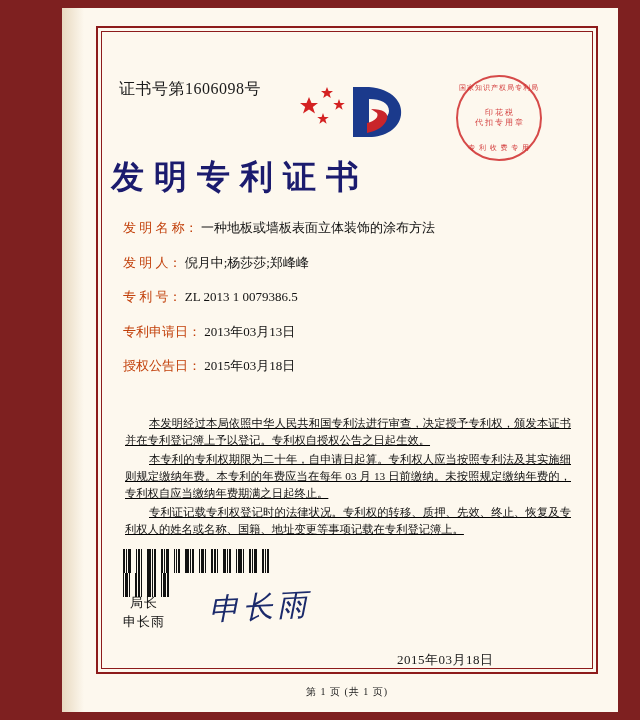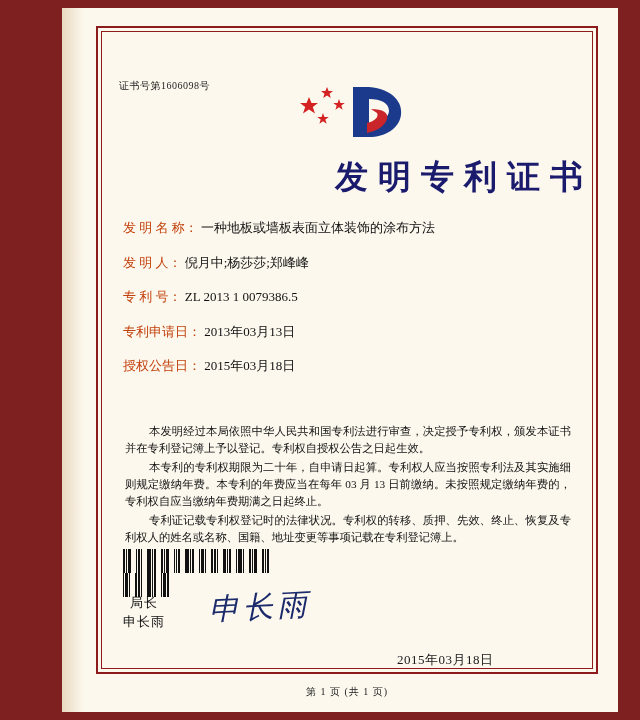--- a/index.html
+++ b/index.html
@@ -74,42 +74,42 @@
     left: 101px;
     top: 31px;
     width: 492px;
     height: 638px;
   }
 
   .cert-no {
     position: absolute;
     left: 18px;
     top: 48px;
-    font-size: 10px;
+    font-size: 16px;
     color: #1a1a1a;
     letter-spacing: 0.5px;
     white-space: nowrap;
   }
 
   
   .logo {
     position: absolute;
     left: 196px;
     top: 48px;
     width: 110px;
     height: 66px;
   }
 
   
   .title {
     position: absolute;
     left: 0;
     top: 124px;
     width: 492px;
-    text-align: right;
+    text-align: left;
     font-size: 33px;
     font-weight: bold;
     color: #1b1b6e;
     letter-spacing: 10px;
     text-indent: 10px;
     font-family: "Liberation Serif", serif;
   }
 
   
   .seal-top {
@@ -183,22 +183,23 @@
   }
   .field-value {
     display: inline-block;
     color: #111;
   }
 
   
   .paras {
     position: absolute;
     left: 24px;
-    top: 392px;
+    top: 384px;
     width: 446px;
+    text-decoration: underline;
   }
   .para {
     font-size: 11.3px;
     line-height: 17px;
     color: #111;
     text-indent: 24px;
     text-align: justify;
     margin-bottom: 2px;
   }
 
@@ -336,20 +337,29 @@
           <polygon points="26,34 27.4,38 31.8,38 28.3,40.6 29.6,44.8 26,42.2 22.4,44.8 23.7,40.6 20.2,38 24.6,38"></polygon>
         </g>
         <g>
           <polygon points="56,8 72,8 72,58 56,58" fill="#1b3a8c"></polygon>
           <path d="M72,8 C96,10 106,24 104,36 C102,50 88,58 72,58 L72,44 C84,44 92,38 92,32 C92,24 84,20 72,20 Z" fill="#1b3a8c"></path>
           <path d="M74,30 C86,30 92,34 90,40 C88,47 80,52 70,54 L70,44 C78,42 82,38 80,34 Z" fill="#c9252b"></path>
         </g>
       </svg>
     </div>
 
+    <div class="seal-top">
+      <div class="seal-circle"></div>
+      <div class="seal-arc">国家知识产权局专利局</div>
+      <div class="seal-inner-text">
+        <div>印 花 税</div>
+        <div>代 扣 专 用 章</div>
+      </div>
+      <div class="seal-arc-bottom">专 利 收 费 专 用</div>
+    </div>
 
     <div class="title">发明专利证书</div>
 
     <div class="fields">
       <div class="field-row">
         <span class="field-label">发 明 名 称：</span>
         <span class="field-value">一种地板或墙板表面立体装饰的涂布方法</span>
       </div>
       <div class="field-row">
         <span class="field-label">发 明 人：</span>

